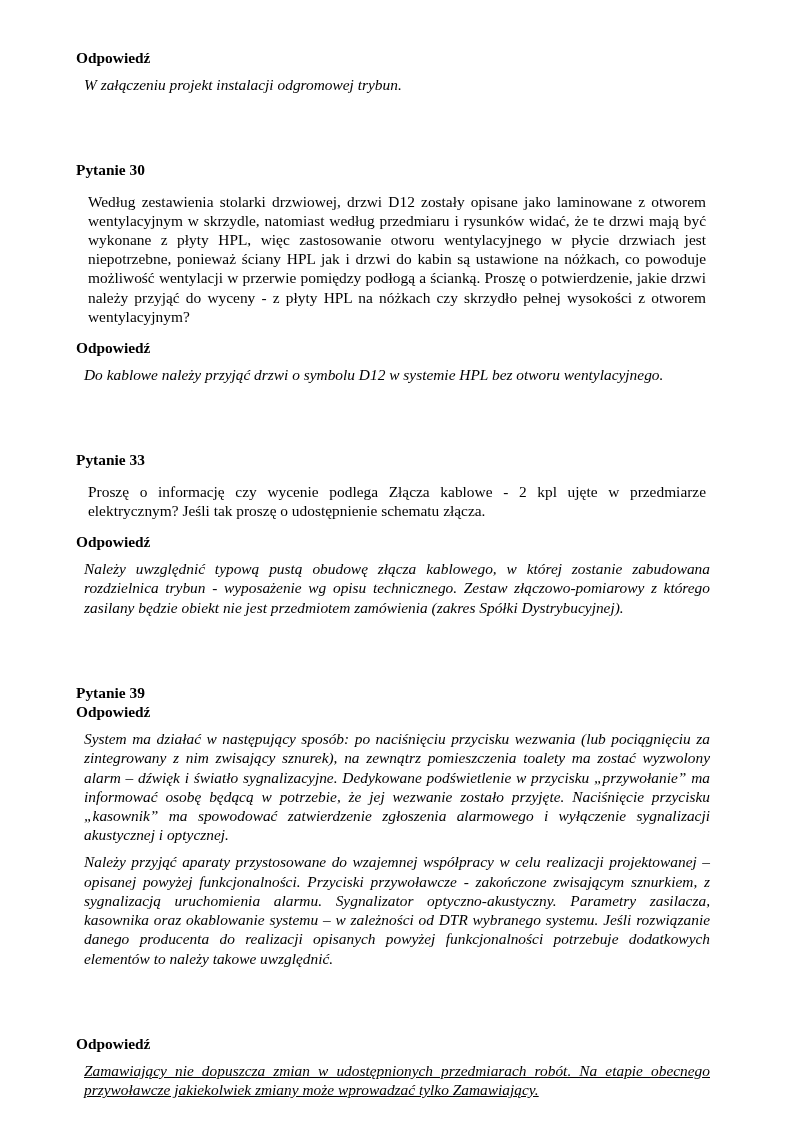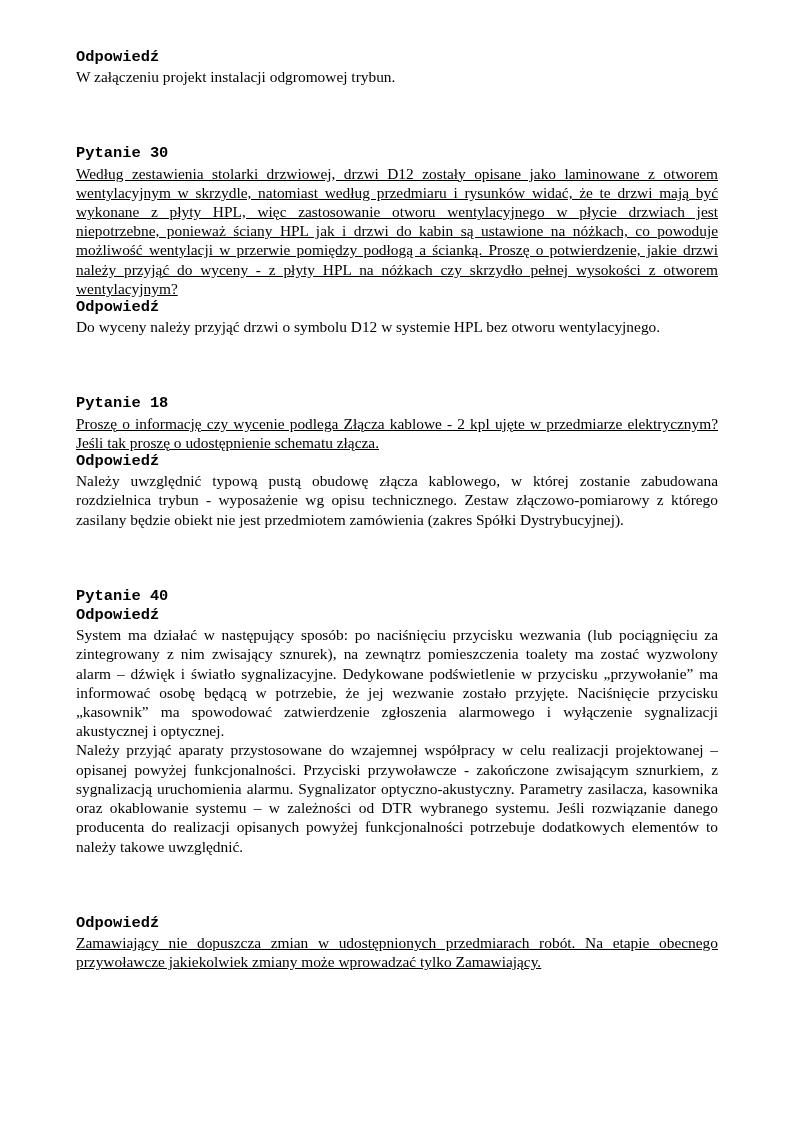--- a/index.html
+++ b/index.html
@@ -2,58 +2,58 @@
 <html><head>
 <meta charset="utf-8">
 <style>
   html, body { margin: 0; padding: 0; background: #ffffff; }
   body { width: 794px; height: 1123px; position: relative; overflow: hidden; }
   .page {
     position: absolute; left: 76px; top: 48px; width: 642px;
     font-family: "Liberation Serif", serif; font-size: 15.4px; line-height: 19.2px; color: #000;
   }
   .block { margin: 0; }
-  .heading { font-weight: bold; margin: 0; font-family: Liberation Mono, monospace; }
-  .q { margin: 0; text-align: justify; text-decoration: underline; }
-  .a { margin: 0; text-align: justify; }
+  .heading { font-weight: bold; margin: 0; }
+  .q { margin: 12px; text-align: justify; }
+  .a { margin: 8px; font-style: italic; text-align: justify; }
   .u { text-decoration: underline; }
   .gap-lg { height: 58px; }
 </style>
 </head>
 <body>
 
 <div class="page">
 
   <div class="block">
     <p class="heading">Odpowiedź</p>
     <p class="a">W załączeniu projekt instalacji odgromowej trybun.</p>
   </div>
 
   <div class="gap-lg"></div>
 
   <div class="block">
     <p class="heading">Pytanie 30</p>
     <p class="q">Według zestawienia stolarki drzwiowej, drzwi D12 zostały opisane jako laminowane z otworem wentylacyjnym w skrzydle, natomiast według przedmiaru i rysunków widać, że te drzwi mają być wykonane z płyty HPL, więc zastosowanie otworu wentylacyjnego w płycie drzwiach jest niepotrzebne, ponieważ ściany HPL jak i drzwi do kabin są ustawione na nóżkach, co powoduje możliwość wentylacji w przerwie pomiędzy podłogą a ścianką. Proszę o potwierdzenie, jakie drzwi należy przyjąć do wyceny - z płyty HPL na nóżkach czy skrzydło pełnej wysokości z otworem wentylacyjnym?</p>
     <p class="heading">Odpowiedź</p>
-    <p class="a">Do wyceny należy przyjąć drzwi o symbolu D12 w systemie HPL bez otworu wentylacyjnego.</p>
+    <p class="a">Do kablowe należy przyjąć drzwi o symbolu D12 w systemie HPL bez otworu wentylacyjnego.</p>
   </div>
 
   <div class="gap-lg"></div>
 
   <div class="block">
-    <p class="heading">Pytanie 18</p>
+    <p class="heading">Pytanie 33</p>
     <p class="q">Proszę o informację czy wycenie podlega Złącza kablowe - 2 kpl ujęte w przedmiarze elektrycznym? Jeśli tak proszę o udostępnienie schematu złącza.</p>
     <p class="heading">Odpowiedź</p>
     <p class="a">Należy uwzględnić typową pustą obudowę złącza kablowego, w której zostanie zabudowana rozdzielnica trybun - wyposażenie wg opisu technicznego. Zestaw złączowo-pomiarowy z którego zasilany będzie obiekt nie jest przedmiotem zamówienia (zakres Spółki Dystrybucyjnej).</p>
   </div>
 
   <div class="gap-lg"></div>
 
   <div class="block">
-    <p class="heading">Pytanie 40</p>
+    <p class="heading">Pytanie 39</p>
     <p class="heading">Odpowiedź</p>
     <p class="a">System ma działać w następujący sposób: po naciśnięciu przycisku wezwania (lub pociągnięciu za zintegrowany z nim zwisający sznurek), na zewnątrz pomieszczenia toalety ma zostać wyzwolony alarm – dźwięk i światło sygnalizacyjne. Dedykowane podświetlenie w przycisku „przywołanie” ma informować osobę będącą w potrzebie, że jej wezwanie zostało przyjęte. Naciśnięcie przycisku „kasownik” ma spowodować zatwierdzenie zgłoszenia alarmowego i wyłączenie sygnalizacji akustycznej i optycznej.</p>
     <p class="a">Należy przyjąć aparaty przystosowane do wzajemnej współpracy w celu realizacji projektowanej – opisanej powyżej funkcjonalności. Przyciski przywoławcze - zakończone zwisającym sznurkiem, z sygnalizacją uruchomienia alarmu. Sygnalizator optyczno-akustyczny. Parametry zasilacza, kasownika oraz okablowanie systemu – w zależności od DTR wybranego systemu. Jeśli rozwiązanie danego producenta do realizacji opisanych powyżej funkcjonalności potrzebuje dodatkowych elementów to należy takowe uwzględnić.</p>
   </div>
 
   <div class="gap-lg"></div>
 
   <div class="block">
     <p class="heading">Odpowiedź</p>
     <p class="a u">Zamawiający nie dopuszcza zmian w udostępnionych przedmiarach robót. Na etapie obecnego przywoławcze jakiekolwiek zmiany może wprowadzać tylko Zamawiający.</p>

